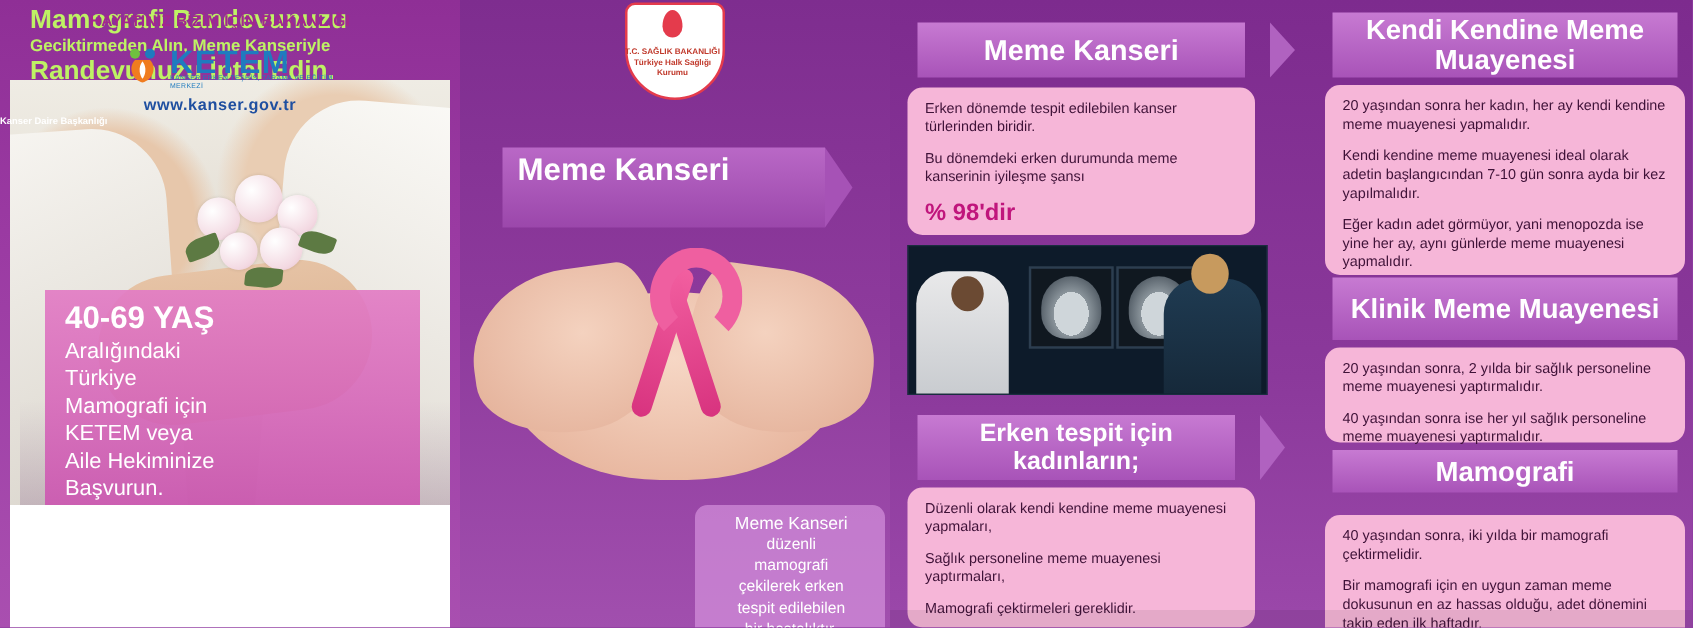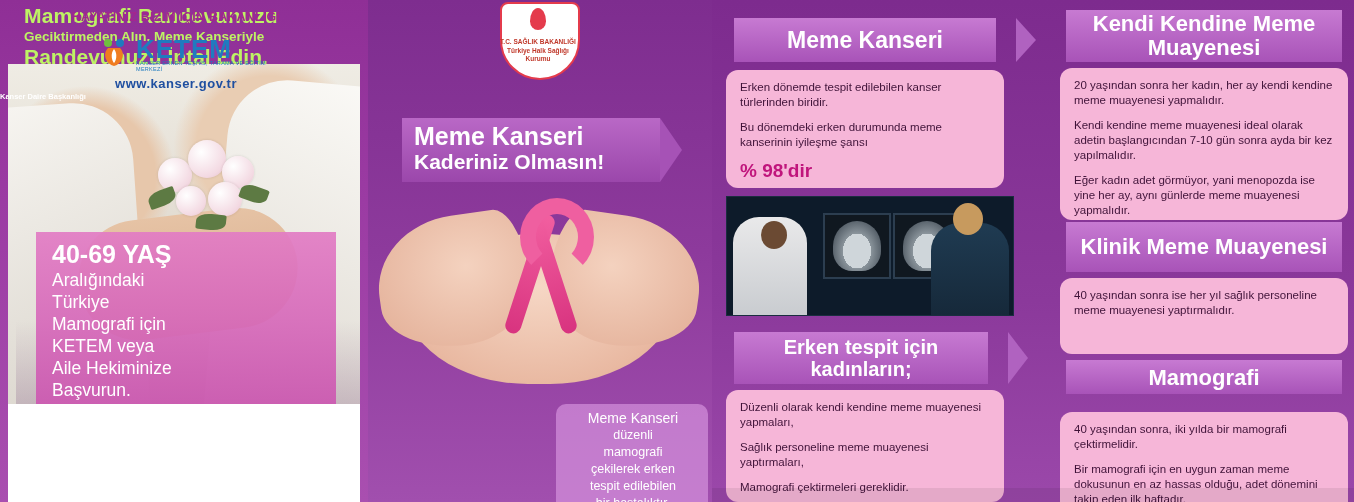--- a/index.html
+++ b/index.html
@@ -323,21 +323,20 @@
       <div>Kurumu</div>
     </div>
   </div>
   <div class="moh-caption">Kanser Daire Başkanlığı</div>
 
   <div class="mid-banner">
     <div class="arrow"></div>
   </div>
   <div class="mid-banner-text">
     <div class="a">Meme Kanseri</div>
-    <div class="b">Kaderiniz Olmasın!</div>
   </div>
 
   <div class="hands">
     <div class="palm"></div>
     <div class="palm-left"></div>
     <div class="palm-right"></div>
     <div class="ribbon">
       <div class="a"></div>
       <div class="b"></div>
       <div class="loop"></div>
@@ -404,20 +403,21 @@
       <p>Eğer kadın adet görmüyor, yani menopozda ise yine her ay, aynı günlerde meme muayenesi yapmalıdır.</p>
     </div>
   </div>
 
   <div class="banner" style="left:1066px;top:222px;width:276px;height:50px;font-size:22px;line-height:24px;">
     <span>Klinik Meme Muayenesi</span>
     <span class="tip" style="--h:25px;"></span>
   </div>
   <div class="card" style="left:1060px;top:278px;width:288px;height:76px;">
     <div class="card-inner">
+      <p>20 yaşından sonra, 2 yılda bir sağlık personeline meme muayenesi yaptırmalıdır.</p>
       <p>40 yaşından sonra ise her yıl sağlık personeline meme muayenesi yaptırmalıdır.</p>
     </div>
   </div>
 
   <div class="banner" style="left:1066px;top:360px;width:276px;height:34px;font-size:22px;">
     <span>Mamografi</span>
     <span class="tip" style="--h:17px;"></span>
   </div>
   <div class="card" style="left:1060px;top:412px;width:288px;height:104px;">
     <div class="card-inner">

